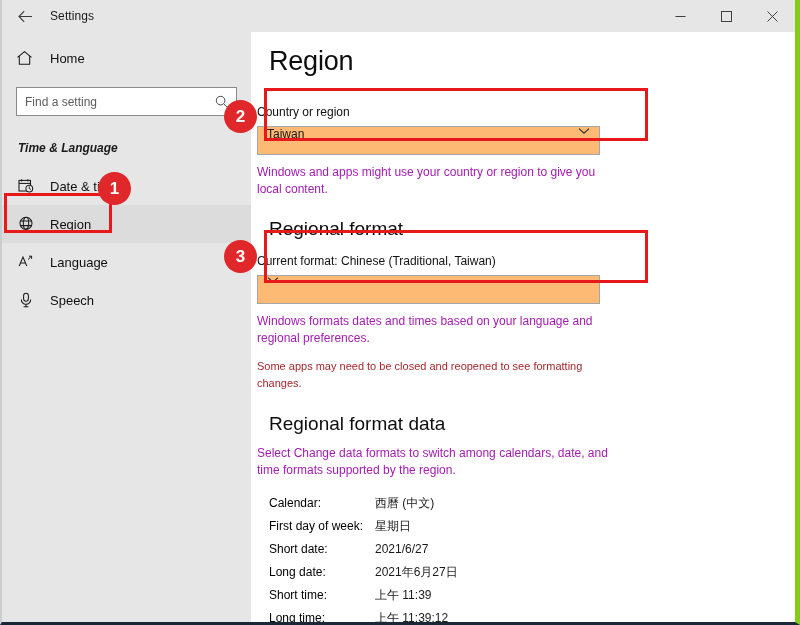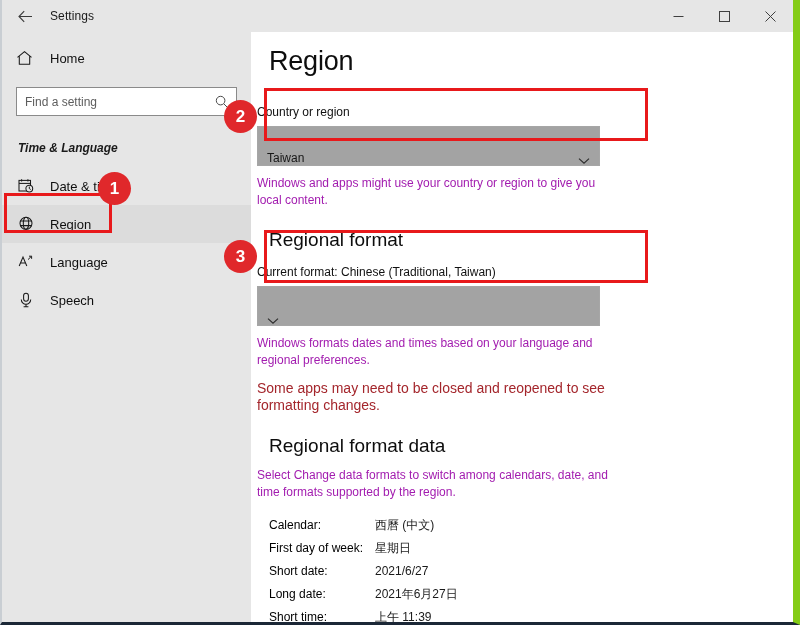--- a/index.html
+++ b/index.html
@@ -13,21 +13,21 @@
   }
 
   #app {
     position: relative;
     width: 800px;
     height: 625px;
     overflow: hidden;
     background: #ffffff;
     box-sizing: border-box;
     border-left: 2px solid #c9ced3;
-    border-right: 7px solid #84cc16;
+    border-right: 5px solid #84cc16;
     border-bottom: 3px solid #1b2736;
   }
 
   
   .titlebar {
     position: absolute;
     top: 0; left: 0; right: 0;
     height: 32px;
     background: #e6e6e6;
     display: flex;
@@ -173,25 +173,25 @@
     letter-spacing: -0.2px;
   }
   .block { margin-left: 6px; }
   .field-label {
     font-size: 12px;
     color: #111;
     margin-bottom: 7px;
   }
   .combo {
     width: 343px;
-    height: 40px;
+    height: 29px;
     border: 1px solid #a6a6a6;
-    background: #a3a3a3;
-    display: flex;
-    align-items: flex-end;
+    background: #fdba74;
+    display: flex;
+    align-items: flex-start;
     justify-content: space-between;
     box-sizing: border-box;
     padding: 0 9px 0 9px;
   }
   .combo-value {
     font-size: 12px;
     color: #161616;
   }
   .combo-chevron {
     color: #2b2b2b;
@@ -199,21 +199,21 @@
     align-items: center;
   }
   .body-text {
     font-size: 12px;
     color: #a21caf;
     line-height: 17px;
     width: 350px;
     margin-top: 9px;
   }
   .warn-text {
-    font-size: 14px;
+    font-size: 11px;
     color: #a4262c;
     line-height: 17px;
     width: 352px;
     margin-top: 11px;
   }
   .sub-head {
     font-size: 19px;
     color: #0d0d0d;
     font-weight: normal;
     margin: 20px 0 0 18px;

